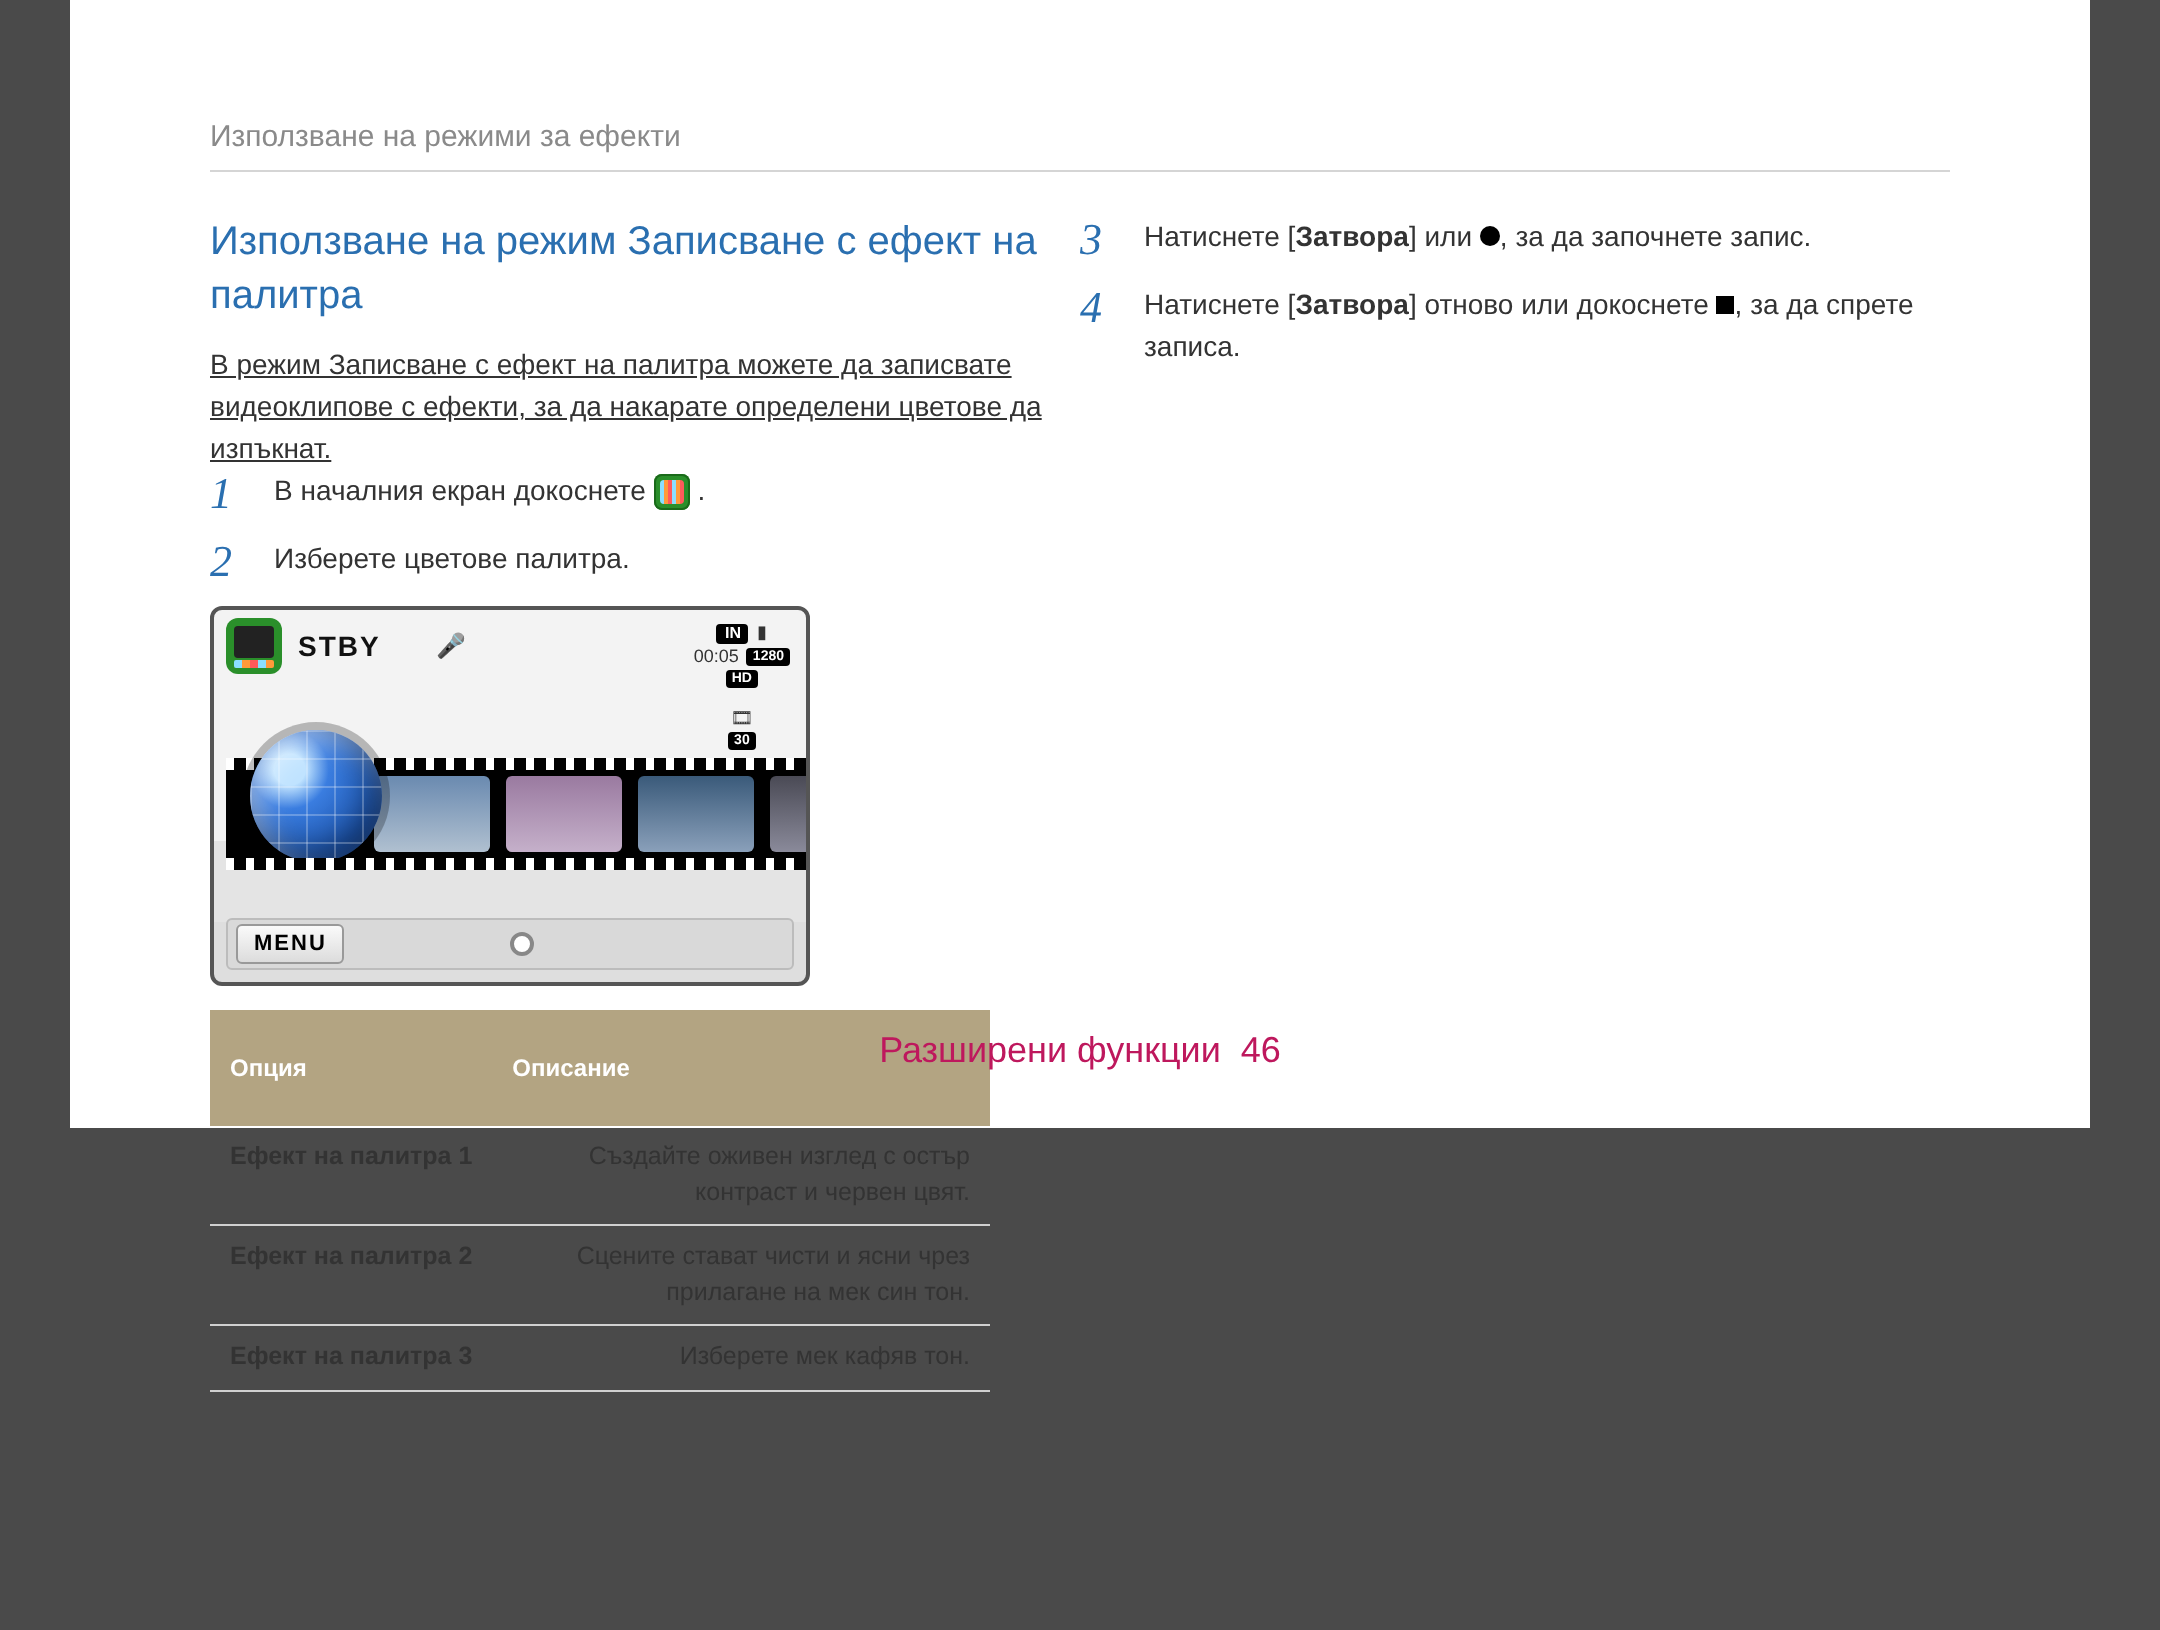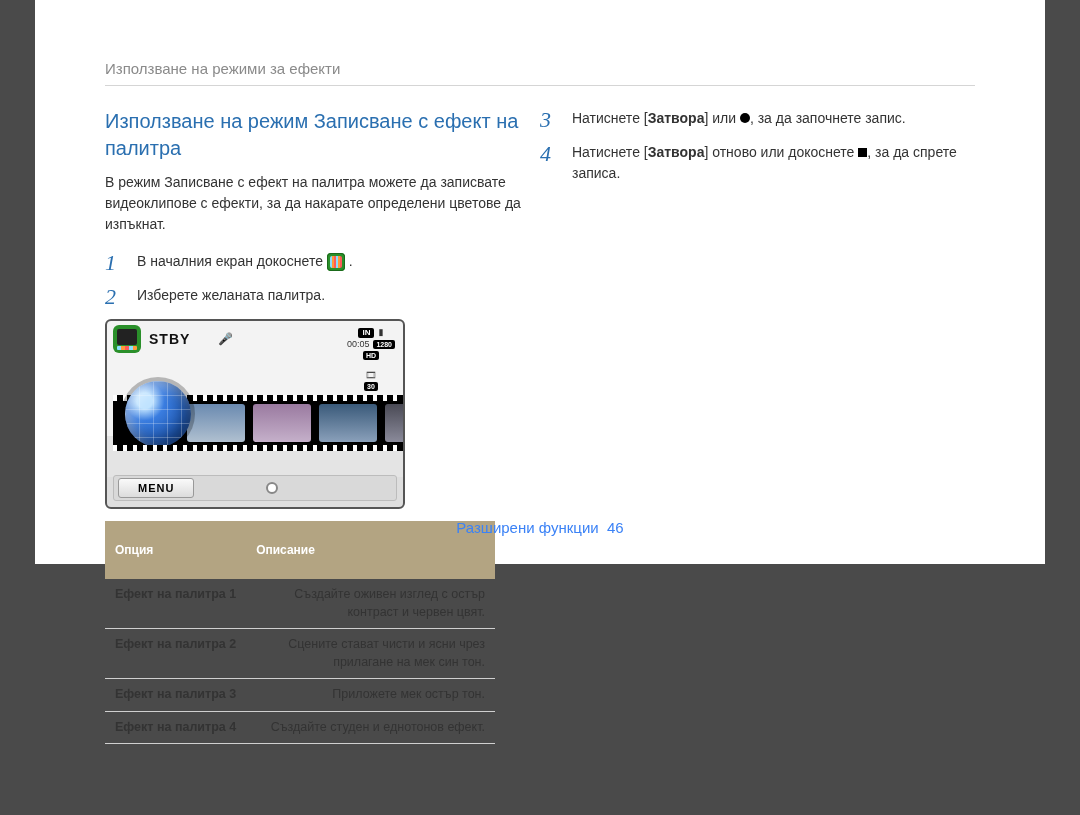--- a/index.html
+++ b/index.html
@@ -35,21 +35,21 @@
   h2.section-title {
     color: #2a6fb0;
     font-weight: 400;
     font-size: 20px;
     line-height: 1.35;
     margin-bottom: 10px;
   }
   p.intro {
     font-size: 14px;
     line-height: 1.5;
-    margin-bottom: 16px;
+    text-decoration: underline;
   }
   .steps { list-style: none; }
   .step {
     display: flex;
     align-items: flex-start;
     gap: 14px;
     margin-bottom: 10px;
     font-size: 14px;
     line-height: 1.5;
   }
@@ -207,21 +207,21 @@
     align-items: center;
   }
   .menu-btn {
     font-weight: 900;
     letter-spacing: 1px;
     font-size: 11px;
     color: #000;
     background: linear-gradient(#fafafa,#dcdcdc);
     border: 1px solid #999;
     border-radius: 3px;
-    padding: 3px 19px;
+    padding: 3px 8px;
     margin-left: 4px;
   }
   .rec-dot {
     margin: 0 auto;
     width: 12px; height: 12px;
     border: 2px solid #888;
     border-radius: 50%;
     background: #fff;
   }
   .spacer-right { width: 46px; }
@@ -248,22 +248,22 @@
     line-height: 1.4;
     text-align: right;
   }
   table.opts td.name { font-weight: 700; white-space: nowrap; width: 100px; }
 
   .footer {
     position: absolute;
     bottom: 28px;
     left: 0; right: 0;
     text-align: center;
-    font-size: 15px;
-    color: #3b82f6;
+    font-size: 18px;
+    color: #be185d;
   }
 
   .circle-icon {
     display: inline-block;
     width: 10px; height: 10px;
     border-radius: 50%;
     background: #000;
     vertical-align: middle;
     position: relative;
     top: -1px;
@@ -293,21 +293,21 @@
         <div class="step">
           <span class="step-num">1</span>
           <span class="step-text">
             <span>В началния екран докоснете </span>
             <span class="palette-icon"></span>
             <span>.</span>
           </span>
         </div>
         <div class="step">
           <span class="step-num">2</span>
-          <span class="step-text">Изберете желаната палитра.</span>
+          <span class="step-text">Изберете цветове палитра.</span>
         </div>
       </div>
 
       <div class="camera-screen">
         <div class="cs-topbar">
           <span class="cs-stby-icon"></span>
           <span class="cs-stby-label">STBY</span>
           <span class="cs-mic">🎤</span>
         </div>
         <div class="cs-right">
@@ -357,25 +357,21 @@
           <tr>
             <td class="name">Ефект на палитра 1</td>
             <td>Създайте оживен изглед с остър контраст и червен цвят.</td>
           </tr>
           <tr>
             <td class="name">Ефект на палитра 2</td>
             <td>Сцените стават чисти и ясни чрез прилагане на мек син тон.</td>
           </tr>
           <tr>
             <td class="name">Ефект на палитра 3</td>
-            <td>Приложете мек остър тон.</td>
-          </tr>
-          <tr>
-            <td class="name">Ефект на палитра 4</td>
-            <td>Създайте студен и еднотонов ефект.</td>
+            <td>Изберете мек кафяв тон.</td>
           </tr>
         </tbody>
       </table>
     </div>
 
     <div class="col">
       <div class="steps">
         <div class="step">
           <span class="step-num">3</span>
           <span class="step-text">

